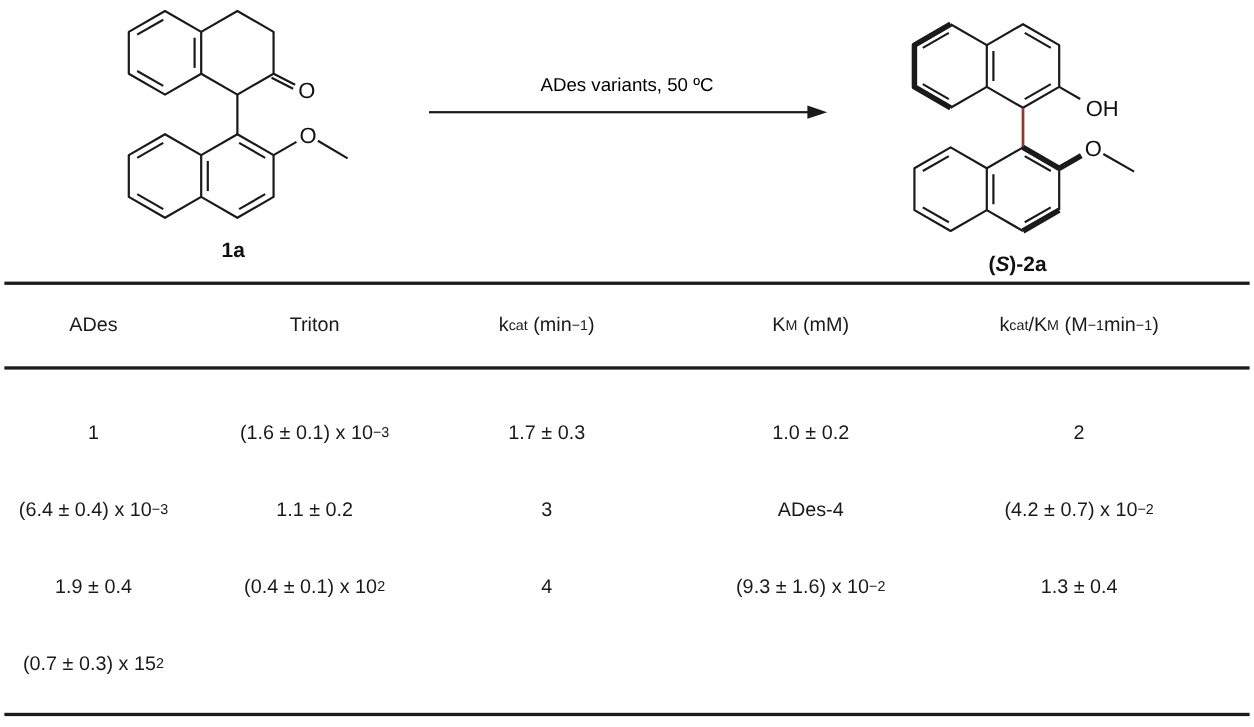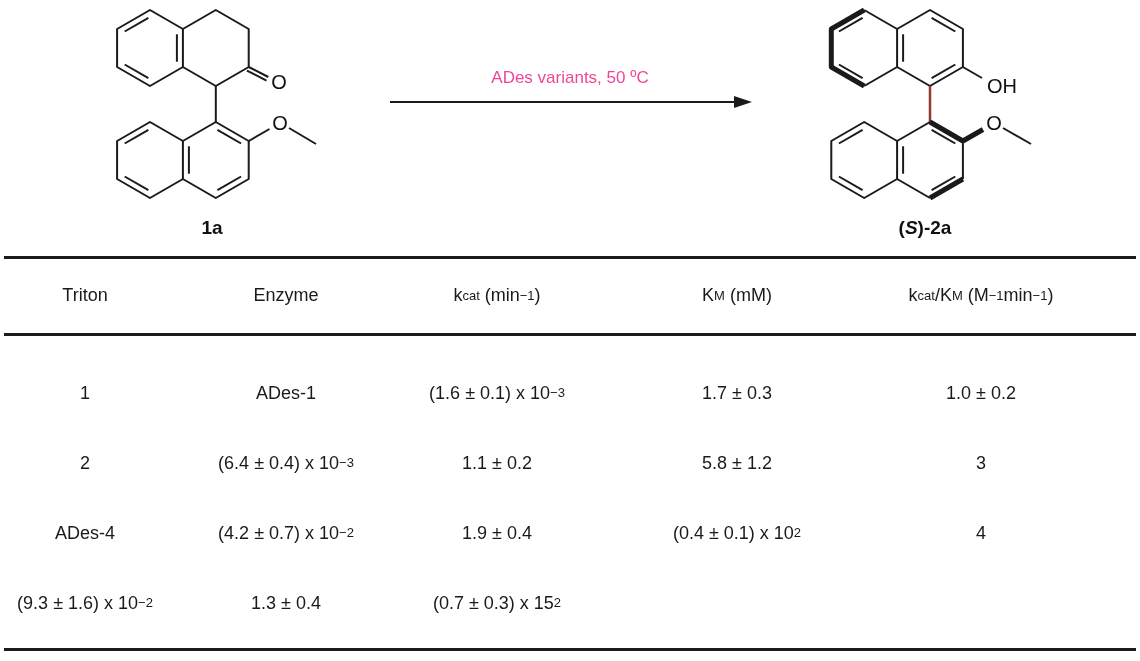--- a/index.html
+++ b/index.html
@@ -1,20 +1,20 @@
 <!DOCTYPE html>
 <html><head>
 <meta charset="utf-8">
 <style>
   html,body{margin:0;padding:0;background:#ffffff;}
   .page{position:relative;width:1140px;height:661px;background:#ffffff;overflow:hidden;
         font-family:"Liberation Sans", sans-serif;color:#1a1a1a;}
   .abs{position:absolute;}
   
-  .cond{position:absolute;width:360px;text-align:center;font-size:17px;color:#ec4899;}
+  .cond{position:absolute;width:360px;text-align:center;font-size:17px;color:#000000;}
   .arrow-line{position:absolute;left:390px;top:101px;width:348px;height:2.4px;background:#1a1a1a;}
   .arrow-head{position:absolute;left:734px;top:95.5px;width:0;height:0;
               border-left:18px solid #1a1a1a;border-top:6.5px solid transparent;border-bottom:6.5px solid transparent;}
   svg text{font-family:"Liberation Sans", sans-serif;}
   .atom{font-size:20px;fill:#111;}
   .struct-label{font-size:19px;font-weight:bold;fill:#111;}
   
   .rule{position:absolute;left:4px;width:1132px;background:#1c1c1c;}
   .rule-top{top:256px;height:3px;}
   .rule-mid{top:333px;height:2.5px;}
@@ -62,21 +62,21 @@
       </g>
       <text class="atom" x="190" y="130" text-anchor="middle" stroke="none" fill="#111">O</text>
       <text class="struct-label" x="122" y="234" text-anchor="middle" stroke="none">1a</text>
     </svg>
   </div>
 
   <div class="cond" style="left:390px;top:68px;">ADes variants, 50 ºC</div>
   <div class="arrow-line"></div>
   <div class="arrow-head"></div>
 
-  <div class="abs" style="left:810px;top:0;">
+  <div class="abs" style="left:810px;top:12px;">
     <svg width="330" height="250" viewBox="0 0 330 250" fill="none" stroke="#1a1a1a" stroke-width="2" stroke-linejoin="round">
       <g>
         <polygon points="120,10 152.9,29 152.9,67 120,86 87.1,67 87.1,29"></polygon>
         <polyline points="87.1,29 54.2,10"></polyline>
         <polyline points="87.1,67 54.2,86"></polyline>
         <polyline points="54.2,10 21.3,29 21.3,67 54.2,86" stroke-width="5"></polyline>
         <line x1="93.1" y1="34.3" x2="93.1" y2="61.7"></line>
         <line x1="121.6" y1="17.9" x2="145.3" y2="31.5"></line>
         <line x1="145.3" y1="64.5" x2="121.6" y2="78.1"></line>
         <line x1="28.9" y1="31.5" x2="52.6" y2="17.9"></line>
@@ -104,38 +104,36 @@
       <text class="atom" x="184" y="130" text-anchor="middle" stroke="none" fill="#111">O</text>
       <text class="struct-label" x="115" y="234" text-anchor="middle" stroke="none"><tspan>(</tspan><tspan font-style="italic">S</tspan><tspan>)-2a</tspan></text>
     </svg>
   </div>
 
   <div class="rule rule-top"></div>
   <div class="rule rule-mid"></div>
   <div class="rule rule-bottom"></div>
 
   <div class="thead tgrid">
+    <div class="cell hcell" style="height:75px;"><span>ADes</span></div>
     <div class="cell hcell" style="height:75px;"><span>Triton</span></div>
-    <div class="cell hcell" style="height:75px;"><span>Enzyme</span></div>
     <div class="cell hcell" style="height:75px;"><span>k</span><sub>cat</sub><span> (min</span><sup>−1</sup><span>)</span></div>
     <div class="cell hcell" style="height:75px;"><span>K</span><sub>M</sub><span> (mM)</span></div>
     <div class="cell hcell" style="height:75px;"><span>k</span><sub>cat</sub><span>/K</span><sub>M</sub><span> (M</span><sup>−1</sup><span>min</span><sup>−1</sup><span>)</span></div>
   </div>
 
   <div class="tbody tgrid">
     <div class="cell"><span>1</span></div>
-    <div class="cell"><span>ADes-1</span></div>
     <div class="cell"><span>(1.6 ± 0.1) x 10</span><sup>−3</sup></div>
     <div class="cell"><span>1.7 ± 0.3</span></div>
     <div class="cell"><span>1.0 ± 0.2</span><sup></sup></div>
 
     <div class="cell"><span>2</span></div>
     <div class="cell"><span>(6.4 ± 0.4) x 10</span><sup>−3</sup></div>
     <div class="cell"><span>1.1 ± 0.2</span></div>
-    <div class="cell"><span>5.8 ± 1.2</span><sup></sup></div>
 
     <div class="cell"><span>3</span></div>
     <div class="cell"><span>ADes-4</span></div>
     <div class="cell"><span>(4.2 ± 0.7) x 10</span><sup>−2</sup></div>
     <div class="cell"><span>1.9 ± 0.4</span></div>
     <div class="cell"><span>(0.4 ± 0.1) x 10</span><sup>2</sup></div>
 
     <div class="cell"><span>4</span></div>
     <div class="cell"><span>(9.3 ± 1.6) x 10</span><sup>−2</sup></div>
     <div class="cell"><span>1.3 ± 0.4</span></div>

